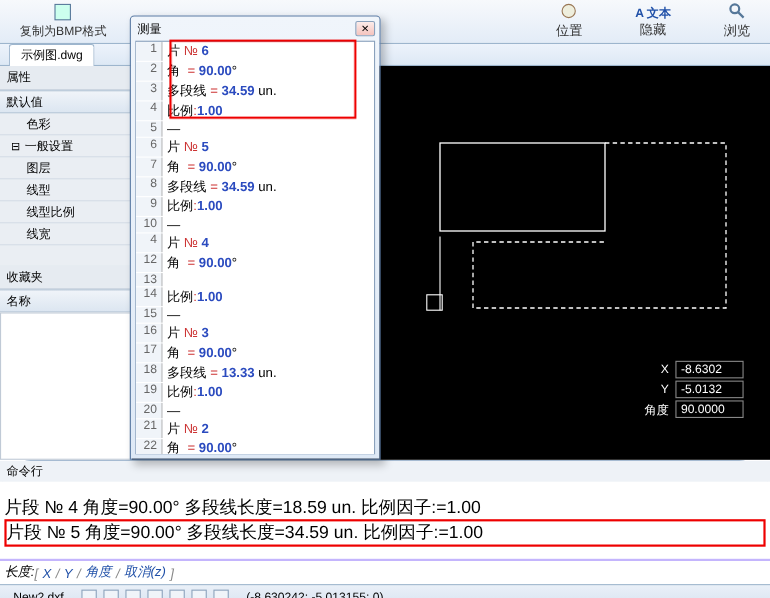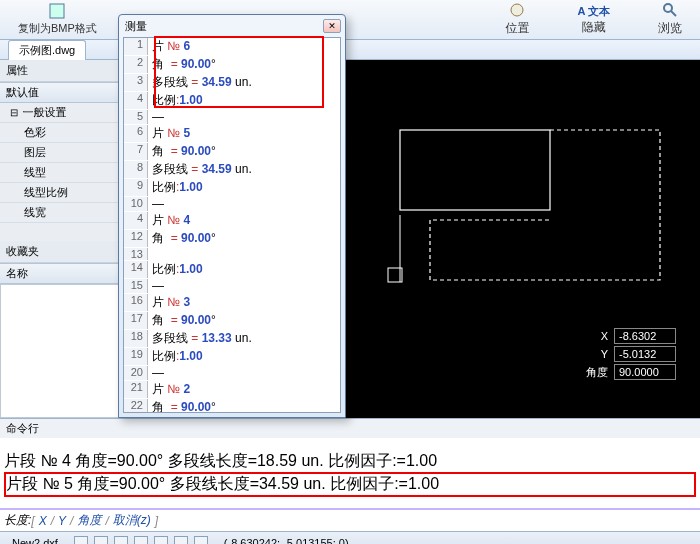--- a/index.html
+++ b/index.html
@@ -46,21 +46,21 @@
   .red-top { left: 154px; top: 36px; width: 170px; height: 72px; z-index: 60; }
 
   
   .coord-panel { position: absolute; right: 24px; top: 268px; color: #fff; font-size: 11px; }
   .coord-row { display: flex; align-items: center; gap: 6px; margin-bottom: 2px; }
   .coord-row .lbl { width: 28px; text-align: right; }
   .coord-row .val { width: 62px; border: 1px solid #888; padding: 1px 4px; text-align: left; background: #000; }
   .coord-row .val.sel { background: #1a5fb4; }
 
   
-  .cmd-area { border-top: 1px solid #9db5cd; }
+  .cmd-area { border-top: 1px solid #9db5cd; border-radius: 30px; }
   .cmd-title { background: #eef2f7; padding: 2px 6px; font-size: 11px; }
   .cmd-lines { background: #fff; font-size: 16px; padding: 1px 4px; }
   .cmd-lines .cl { white-space: pre; }
   .red-bottom { border: 2px solid #e00; }
 
   .len-row { display: flex; align-items: center; border-top: 2px solid #c4b5fd; padding: 2px 4px; background: #fff; font-size: 12px; font-style: italic; }
   .len-row .lk { padding: 0 4px; color: #2050a8; cursor: pointer; }
   .len-row .sep { color: #888; }
   .len-row .bar { flex: 1; height: 4px; }
 
@@ -110,24 +110,24 @@
 
 <div class="tabrow">
   <div class="tab">示例图.dwg</div>
 </div>
 
 <div class="main">
   <div class="sidebar">
     <div class="prop-title">属性</div>
     <div class="panel-title">默认值</div>
     <div class="prop-list">
+      <div class="prop-row">色彩</div>
       <div class="prop-row head">
           <span>一般设置</span>
         </div>
-      <div class="prop-row">色彩</div>
       <div class="prop-row">图层</div>
       <div class="prop-row">线型</div>
       <div class="prop-row">线型比例</div>
       <div class="prop-row">线宽</div>
     </div>
     <div style="height:18px"></div>
     <div class="prop-title">收藏夹</div>
     <div class="panel-title">名称</div>
     <div style="flex:1; background:#fff; border:1px solid #c0cad6; margin:0;"></div>
   </div>

